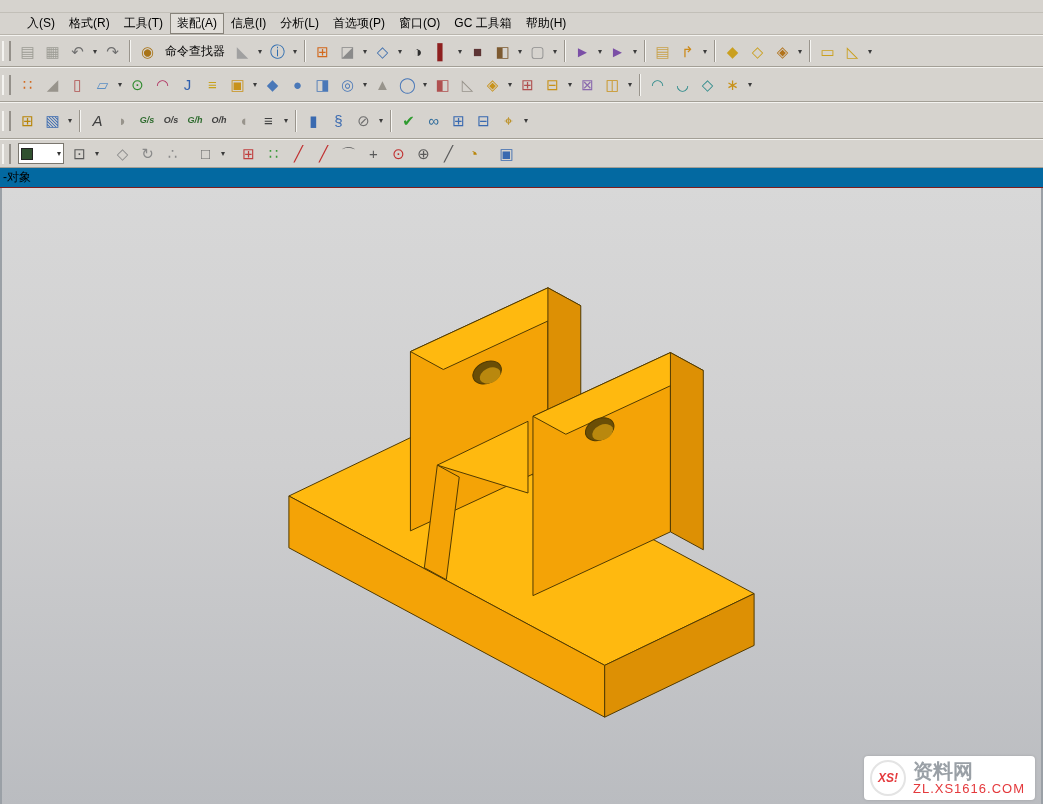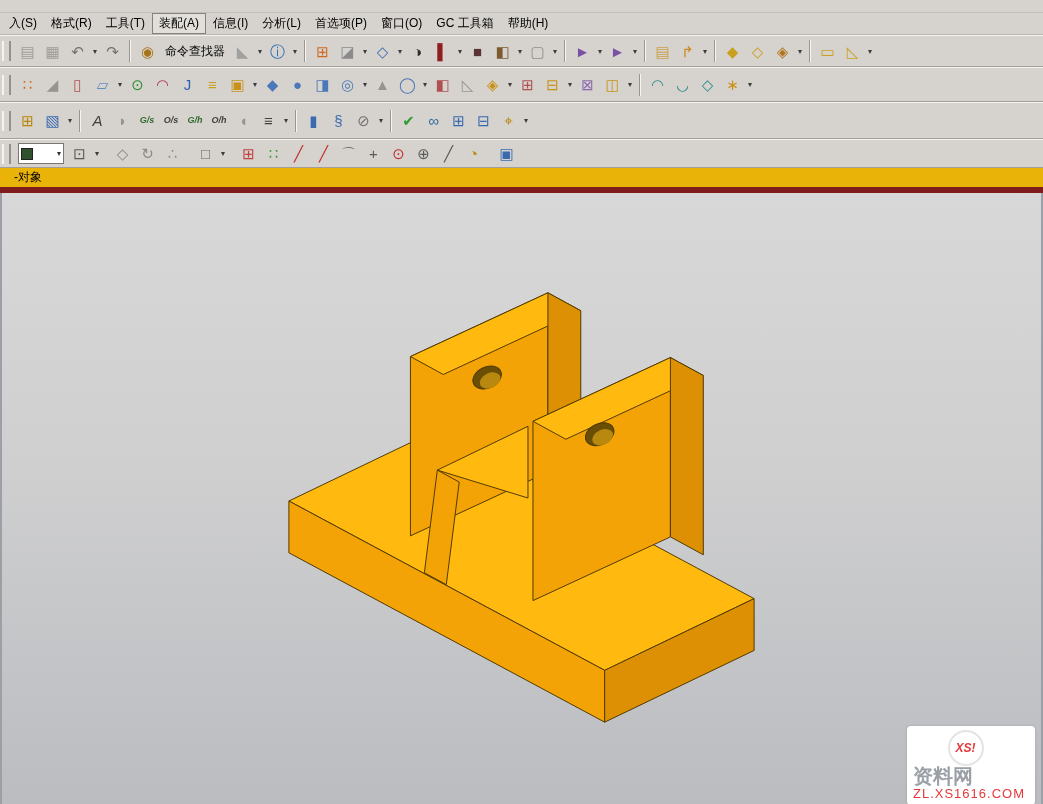--- a/index.html
+++ b/index.html
@@ -3,50 +3,50 @@
 <meta charset="utf-8">
 <style>
   html,body{margin:0;padding:0;}
   body{width:1043px;height:804px;overflow:hidden;font-family:"Liberation Sans","DejaVu Sans",sans-serif;background:#d6d3ce;}
   .app{position:relative;width:1043px;height:804px;background:#d6d3ce;}
 
   
   .titlebar-remnant{height:12px;background:#d6d3ce;border-bottom:1px solid #c2bfb8;}
 
   
-  .menubar{height:21px;display:flex;align-items:flex-end;background:#d6d3ce;border-bottom:1px solid #b9b5ad;padding-left:2px;font-size:12px;color:#000;}
+  .menubar{height:21px;display:flex;align-items:flex-end;background:#d6d3ce;border-bottom:1px solid #b9b5ad;padding-left:20px;font-size:12px;color:#000;}
   .menu-item{padding:2px 7px;white-space:nowrap;cursor:default;}
   .menu-item.active{border:1px solid #87837b;background:#e2dfda;padding:1px 6px;}
 
   
   .toolbar-row{display:flex;align-items:center;background:#d6d3ce;border-top:1px solid #f4f3f0;border-bottom:1px solid #a39f96;}
   .tr1{height:30px;} .tr2{height:33px;} .tr3{height:35px;} .tr4{height:27px;}
   .tb-handle{width:5px;height:20px;margin:0 4px 0 2px;border-left:2px solid #f4f3f0;border-right:2px solid #94908a;}
   .tb-items{display:flex;align-items:center;flex-wrap:nowrap;}
   .tb-btn{display:inline-block;width:23px;height:23px;line-height:23px;text-align:center;font-size:15px;margin:0 1px;cursor:default;}
   .tb-btn.tb-small-text{width:auto;min-width:18px;font-size:9px;font-style:italic;font-weight:bold;padding:0 2px;}
   .tb-dd{display:inline-block;width:10px;text-align:center;font-size:8px;color:#3a3a3a;cursor:default;}
   .tb-sep{display:inline-block;width:0;height:22px;border-left:1px solid #9a958d;border-right:1px solid #f6f5f2;margin:0 4px;}
   .tb-gap{display:inline-block;width:8px;}
   .tb-text{font-size:12px;color:#000;padding:0 5px;white-space:nowrap;cursor:default;}
   .tb-combo{display:inline-flex;align-items:center;width:40px;height:19px;background:#fff;border:1px solid #7a766e;margin:0 3px;justify-content:space-between;padding:0 2px;cursor:default;}
   .combo-chip{width:10px;height:10px;background:#30502f;border:1px solid #222;}
   .combo-arrow{font-size:8px;color:#333;}
 
   
-  .caption-row{height:19px;background:#eab308;border-bottom:6px solid #7f1d1d;display:flex;align-items:center;padding-left:14px;font-size:12px;color:#000;}
+  .caption-row{height:19px;background:#0369a1;border-bottom:1px solid #7f1d1d;display:flex;align-items:center;padding-left:3px;font-size:12px;color:#000;}
 
   
   .viewport{position:relative;width:1039px;height:618px;background:linear-gradient(180deg,#d8d8d8 0%,#cfcfd0 45%,#babcc0 100%);border-left:2px solid #9aa0a6;border-right:2px solid #9aa0a6;overflow:hidden;}
 
   svg polygon, svg ellipse{stroke:#503a02;stroke-width:1;stroke-linejoin:round;}
   svg ellipse.inner{stroke:none;}
 
   
-  .watermark{position:absolute;right:6px;bottom:6px;background:#ffffff;border-radius:4px;display:flex;align-items:center;padding:4px 10px 4px 6px;box-shadow:0 0 3px rgba(0,0,0,0.15);flex-direction:column;}
+  .watermark{position:absolute;right:6px;bottom:6px;background:#ffffff;border-radius:4px;display:flex;align-items:center;padding:4px 10px 4px 6px;box-shadow:0 0 3px rgba(0,0,0,0.15);}
   .wm-circle{width:32px;height:32px;border-radius:50%;border:2px solid #e4e4e4;display:flex;align-items:center;justify-content:center;color:#e4393c;font-style:italic;font-weight:bold;font-size:12px;margin-right:7px;}
   .wm-name{font-size:20px;font-weight:bold;color:#9aa0a6;line-height:20px;}
   .wm-url{font-size:13px;color:#e4393c;letter-spacing:1px;}
 </style>
 </head>
 <body>
 
 <div class="app">
 
   <div class="titlebar-remnant"></div>

